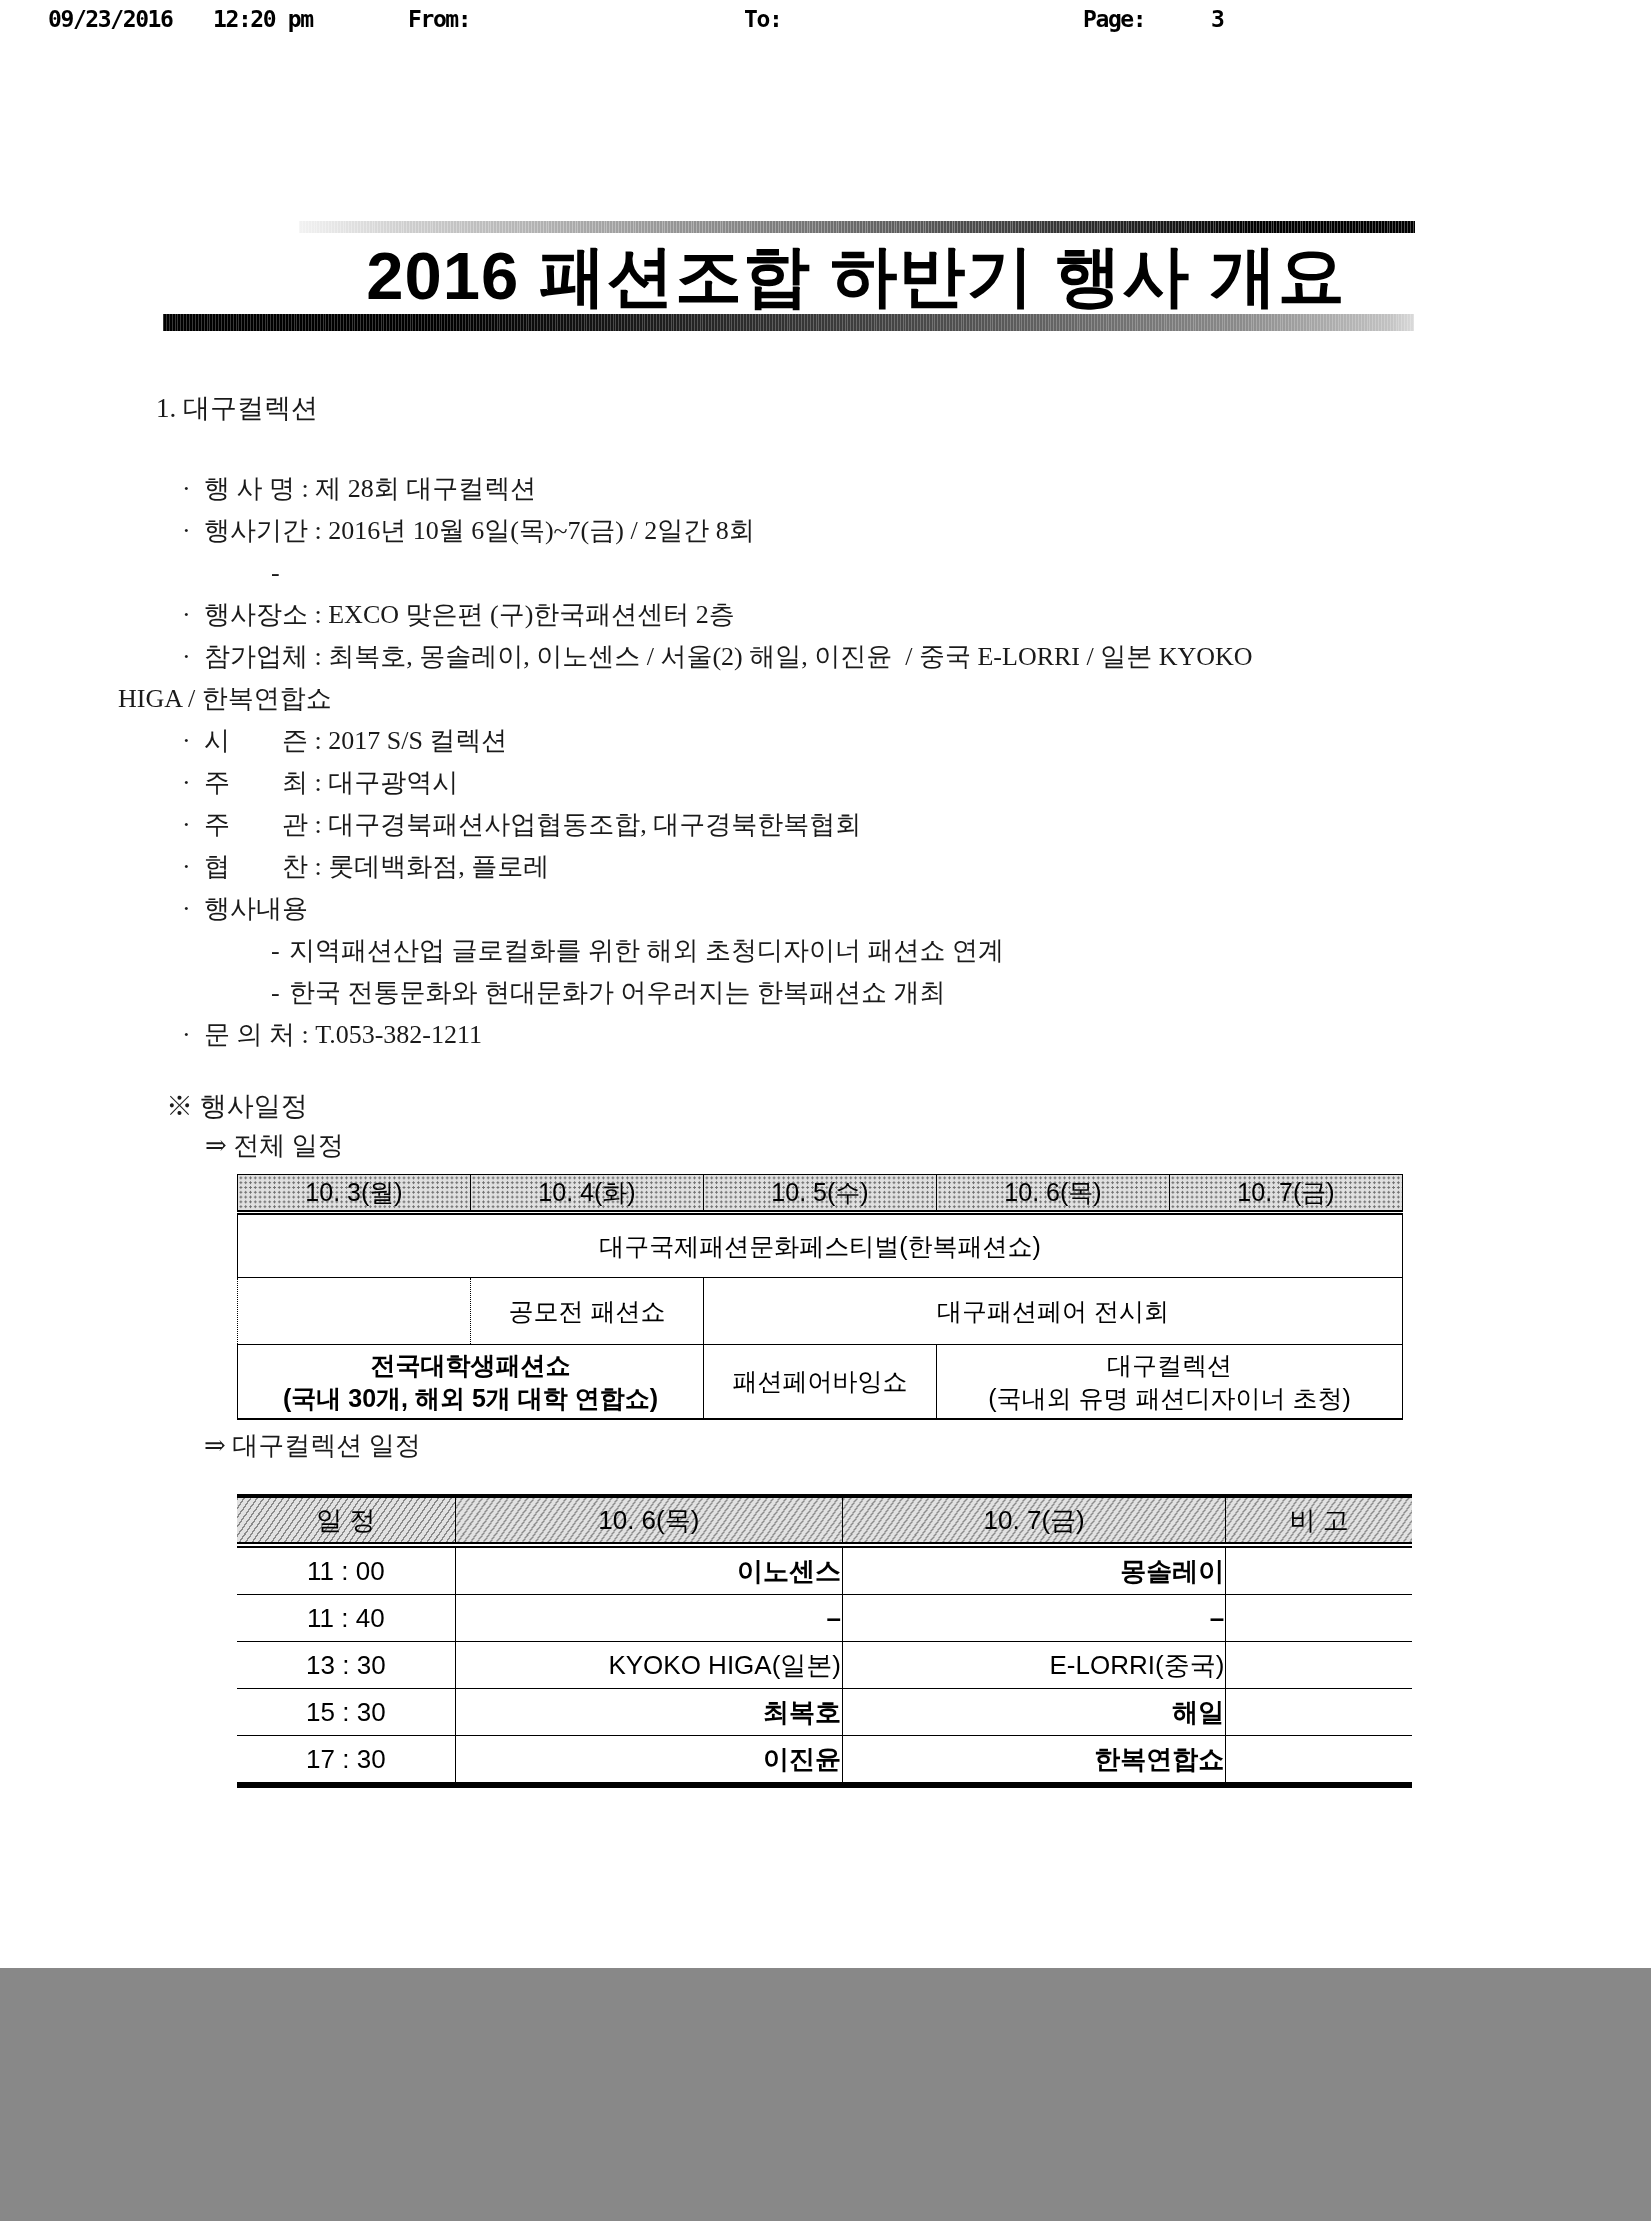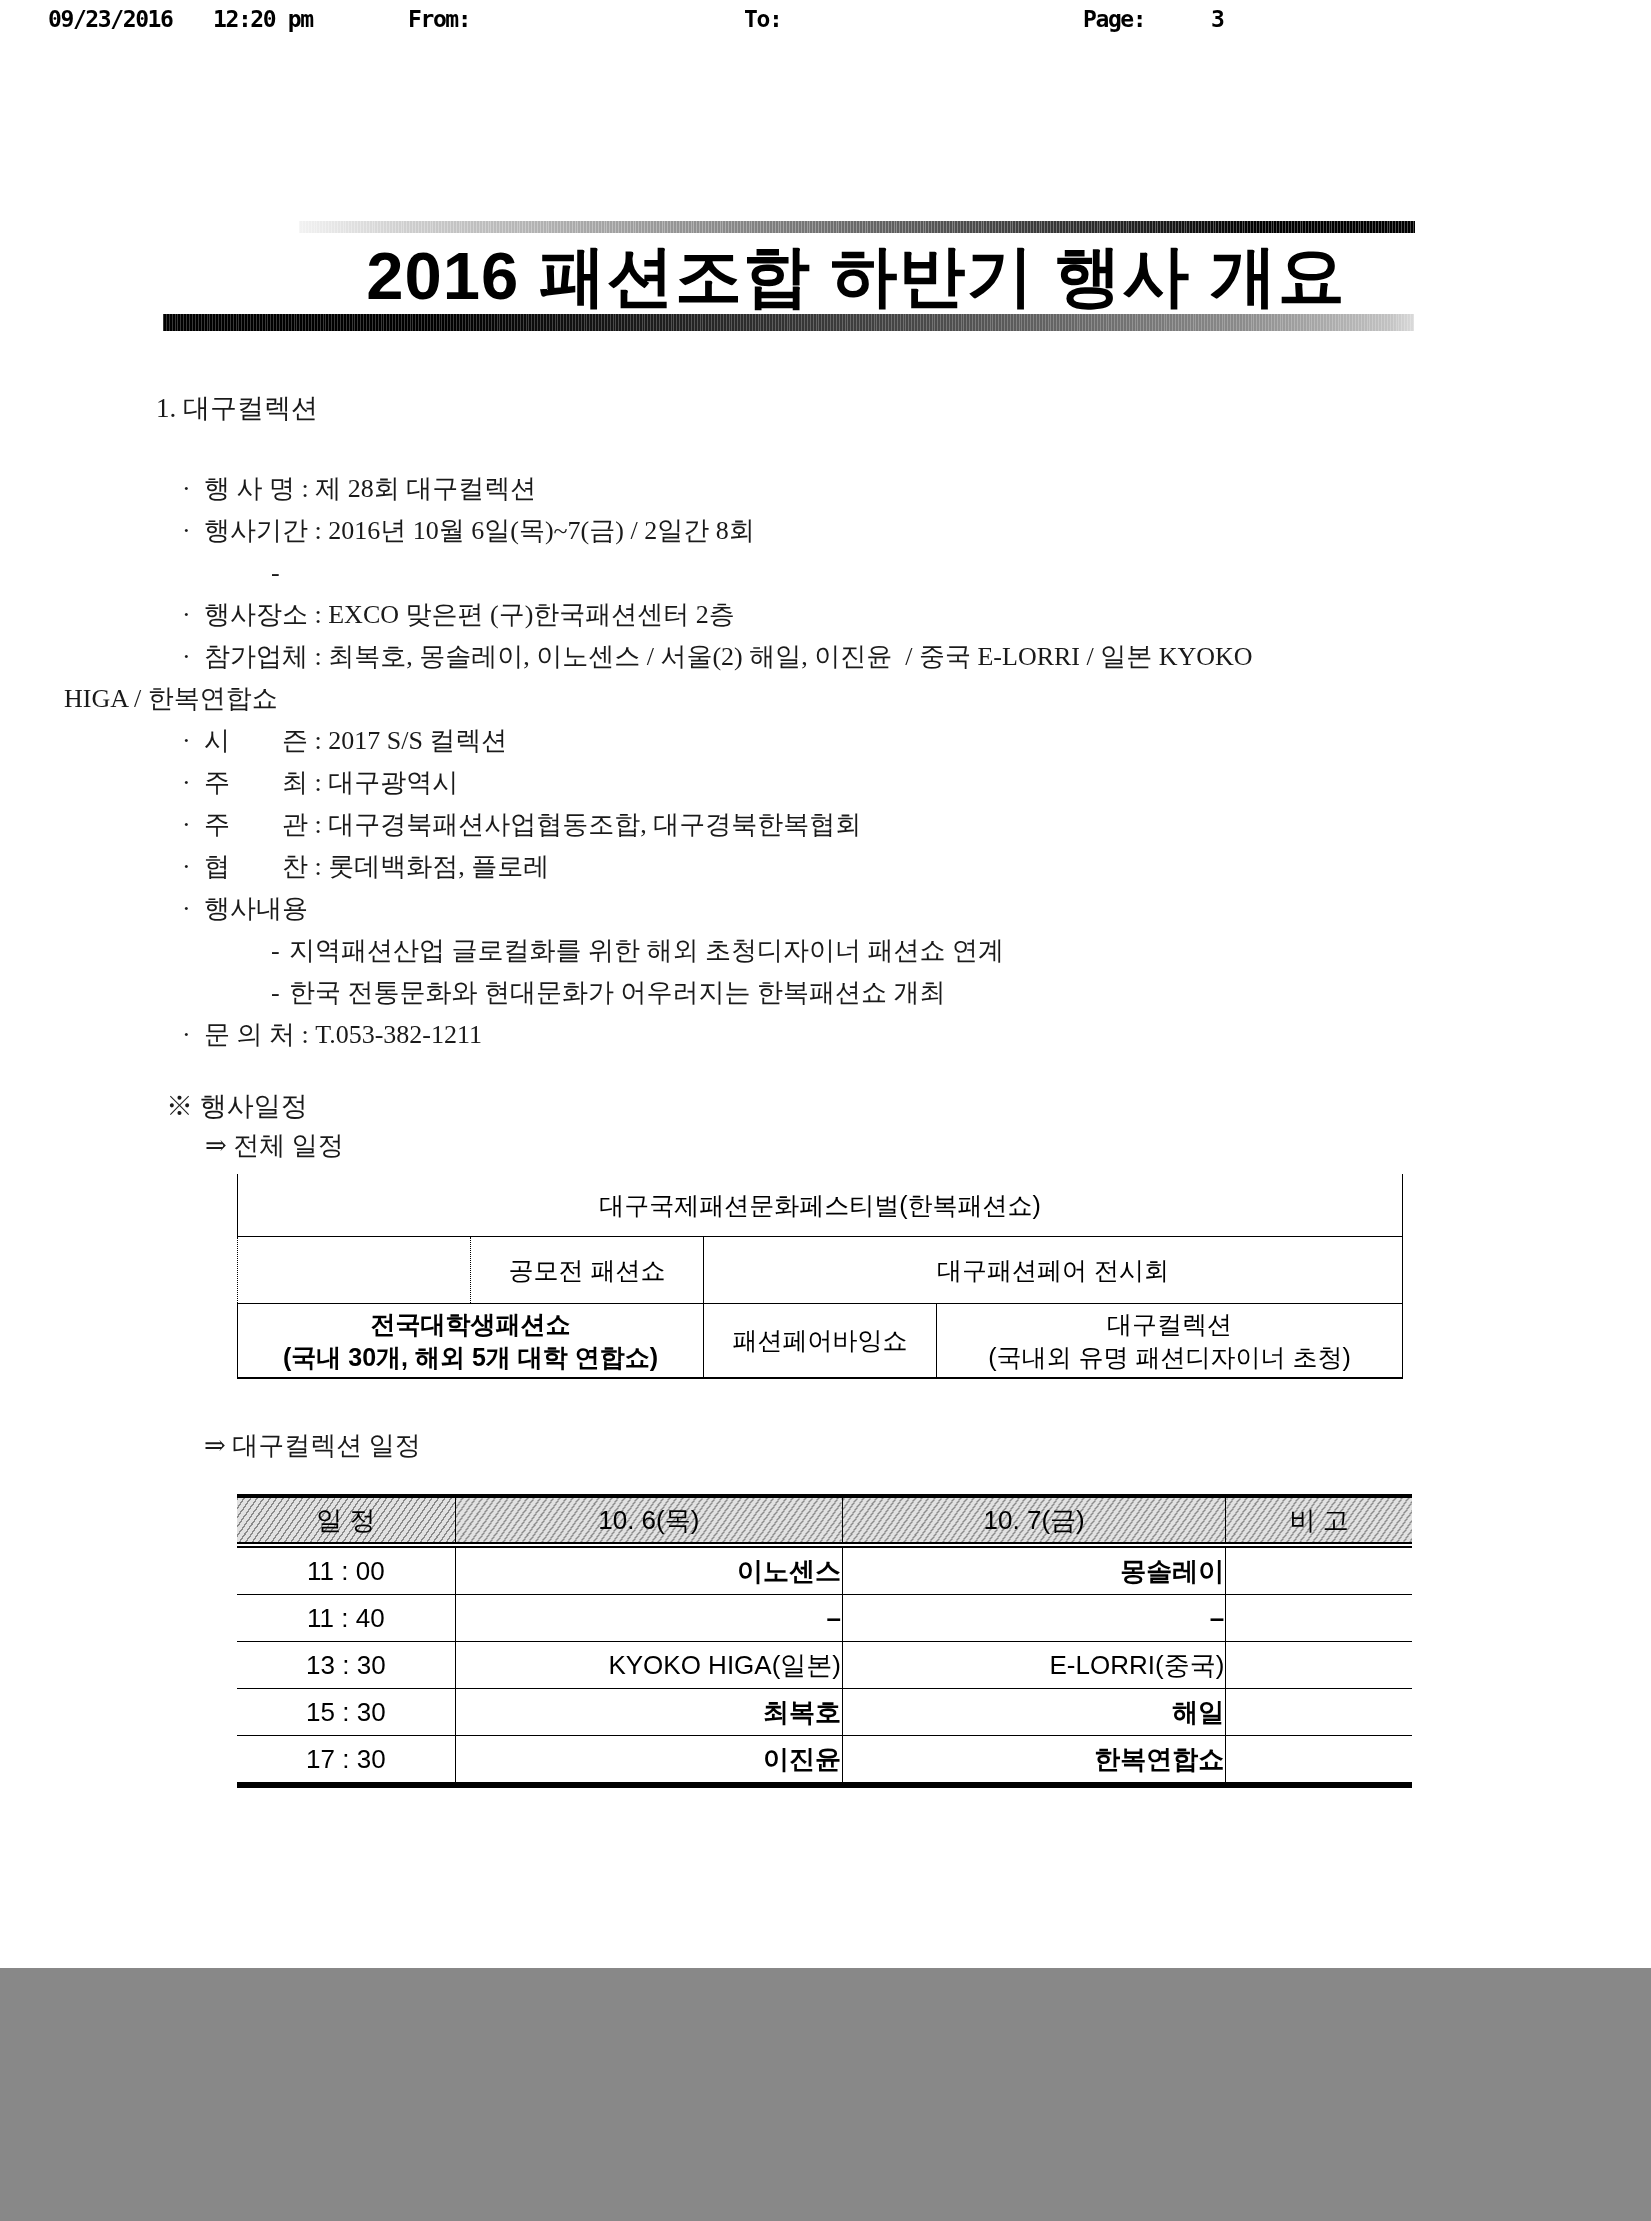--- a/index.html
+++ b/index.html
@@ -52,21 +52,21 @@
     font-size:27px;font-weight:500;white-space:pre;
   }
   .info-list{position:absolute;left:0;top:468px;width:1652px;}
   .info-line{
     position:relative;height:42px;line-height:42px;
     font-size:26px;white-space:pre;padding-left:204px;
   }
   .info-line .marker{position:absolute;left:182px;top:0;}
   .info-line.sub{padding-left:289px;}
   .info-line.sub .marker{left:271px;}
-  .info-line.cont{padding-left:64px;}
+  .info-line.cont{padding-left:118px;}
 
   
   .sched-heading{
     position:absolute;left:166px;top:1088px;
     font-size:27px;font-weight:500;white-space:pre;
   }
   .sched-sub{position:absolute;font-size:26px;white-space:pre;}
   .sub-overall{left:205px;top:1128px;}
   .sub-collection{left:204px;top:1428px;}
 
@@ -162,20 +162,27 @@
 
   <table class="t1">
     <colgroup>
       <col style="width:20%">
         <col style="width:20%">
         <col style="width:20%">
         <col style="width:20%">
         <col style="width:20%">
     </colgroup>
     <tbody>
+      <tr class="hrow">
+        <td>10. 3(월)</td>
+        <td>10. 4(화)</td>
+        <td>10. 5(수)</td>
+        <td>10. 6(목)</td>
+        <td>10. 7(금)</td>
+      </tr>
       <tr class="festival">
         <td colspan="5">대구국제패션문화페스티벌(한복패션쇼)</td>
       </tr>
       <tr class="r3">
         <td class="cell-empty"></td>
         <td class="cell-contest">공모전 패션쇼</td>
         <td class="cell-fair" colspan="3">대구패션페어 전시회</td>
       </tr>
       <tr class="r4">
         <td class="cell-univ" colspan="2">

